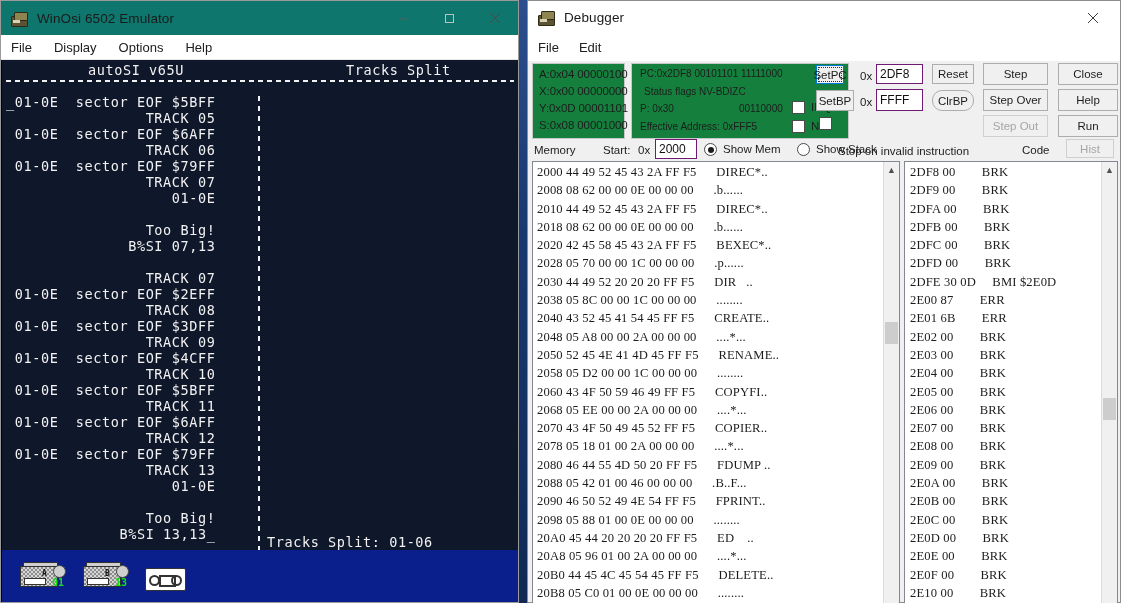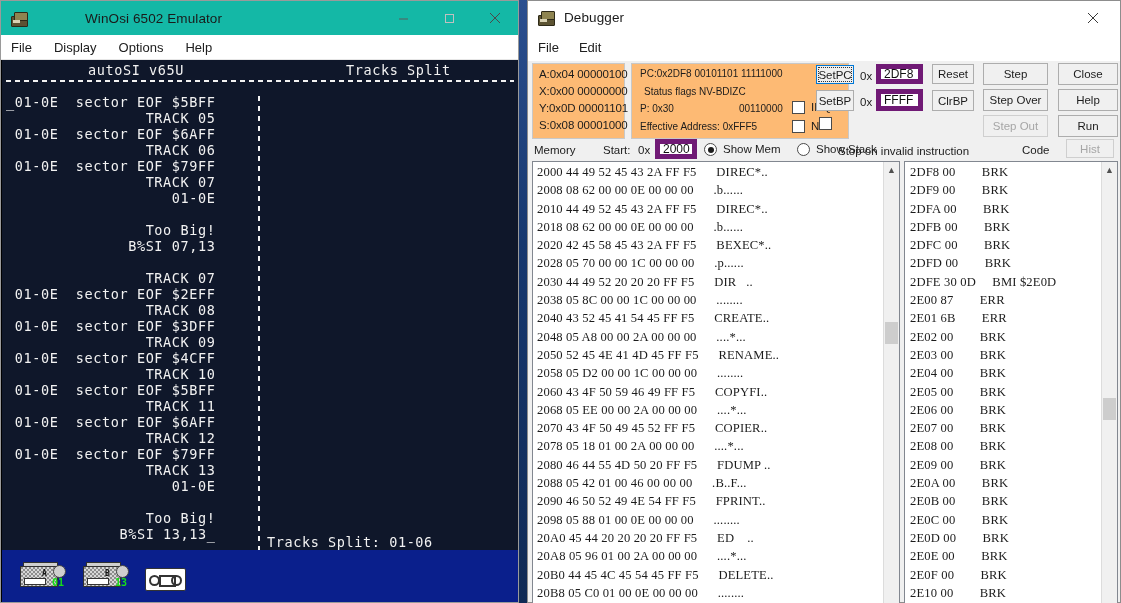--- a/index.html
+++ b/index.html
@@ -14,22 +14,22 @@
     content:"";position:absolute;left:0;top:0;width:1121px;height:603px;
     background:linear-gradient(180deg,#2b4f8f 0%,#17386f 40%,#102a55 100%);
   }
 
   
   .emu{
     position:absolute;left:0;top:0;width:519px;height:603px;
     background:#000;border:1px solid #9a9a9a;box-sizing:border-box;
   }
   .emu-title{
-    height:34px;background:#14b8a6;display:flex;align-items:center;
-    box-sizing:border-box;position:relative;gap:48px;
+    height:34px;background:#0f766e;display:flex;align-items:center;
+    box-sizing:border-box;position:relative;
   }
   .emu-ico{
     width:17px;height:15px;margin-left:10px;margin-right:9px;position:relative;flex:none;
   }
   .emu-ico .b1{position:absolute;left:0;top:5px;width:15px;height:9px;background:#5c5332;border:1px solid #2e2a18;border-radius:1px;}
   .emu-ico .b2{position:absolute;left:3px;top:1px;width:12px;height:7px;background:#8e8450;border:1px solid #2e2a18;border-radius:1px;}
   .emu-ico .b3{position:absolute;left:2px;top:9px;width:7px;height:3px;background:#d9d2b4;}
   .ttl-text{font-size:13.5px;color:#1a1a1a;letter-spacing:.1px;}
   .wbtns{position:absolute;right:0;top:0;height:34px;display:flex;}
   .wbtn{width:46px;height:34px;display:flex;align-items:center;justify-content:center;color:#4a4a4a;}
@@ -80,39 +80,39 @@
   
   .dbg{
     position:absolute;left:527px;top:0;width:594px;height:603px;
     background:#f0f0f0;border:1px solid #8d8d8d;box-sizing:border-box;
   }
   .dbg-title{height:33px;background:#fff;display:flex;align-items:center;position:relative;}
   .dbg-menu{height:27px;background:#fff;display:flex;align-items:center;padding-left:10px;box-sizing:border-box;}
   .dbg-menu .mi{font-size:13px;color:#202020;margin-right:20px;}
   .dbg-body{position:absolute;left:0;top:60px;right:0;bottom:0;background:#f0f0f0;}
 
-  .grp{position:absolute;border:1px solid #c8c8c8;background:#fdba74;box-sizing:border-box;}
+  .grp{position:absolute;border:1px solid #c8c8c8;background:#15803d;box-sizing:border-box;}
   .reg-grp{left:4px;top:2px;width:93px;height:76px;}
   .cpu-grp{left:103px;top:2px;width:218px;height:76px;}
   .regline{font-size:11.5px;color:#1c1c1c;position:absolute;left:6px;white-space:pre;letter-spacing:-0.1px;}
 
   .cpuline{font-size:10px;color:#1c1c1c;position:absolute;left:8px;white-space:pre;}
 
   .cbx{position:absolute;width:13px;height:13px;background:#fff;border:1px solid #4a4a4a;box-sizing:border-box;}
   .cbx-lbl{position:absolute;font-size:11.5px;color:#1c1c1c;}
 
   .btn{
     position:absolute;background:#f0f0f0;border:1px solid #adadad;box-sizing:border-box;
     font-size:11.5px;color:#1c1c1c;display:flex;align-items:center;justify-content:center;
     font-family:"Liberation Sans",sans-serif;
   }
   .btn.dis{color:#a6a6a6;border-color:#cfcfcf;background:#f0f0f0;}
   .btn.focus{border:1px solid #0078d7;outline:1px dotted #333;outline-offset:-3px;}
   .tf{
-    position:absolute;background:#fff;border:5px solid #701a75;box-sizing:border-box;
+    position:absolute;background:#fff;border:1px solid #701a75;box-sizing:border-box;
     font-size:12px;color:#111;display:flex;align-items:center;padding-left:3px;
     font-family:"Liberation Sans",sans-serif;
   }
   .lbl{position:absolute;font-size:11.5px;color:#1c1c1c;}
 
   .radio{position:absolute;width:13px;height:13px;border-radius:50%;background:#fff;border:1px solid #4a4a4a;box-sizing:border-box;}
   .radio.on:after{content:"";position:absolute;left:2.5px;top:2.5px;width:6px;height:6px;border-radius:50%;background:#1c1c1c;}
 
   .panel{
     position:absolute;background:#fff;border:1px solid #828790;box-sizing:border-box;overflow:hidden;
@@ -273,31 +273,31 @@
         <span class="cpuline" style="top:22px;left:12px;">Status flags NV-BDIZC</span>
         <span class="cpuline" style="top:39px;">P: 0x30</span>
         <span class="cpuline" style="top:39px;left:75px;padding-left:32px;">00110000</span>
         <span class="cpuline" style="top:57px;">Effective Address: 0xFFF5</span>
         <span class="cbx" style="left:160px;top:37px;"></span>
         <span class="cbx-lbl" style="left:179px;top:37px;">IRQ</span>
         <span class="cbx" style="left:160px;top:56px;"></span>
         <span class="cbx-lbl" style="left:179px;top:56px;">NMI</span>
       </div>
 
-      <div class="btn focus" style="left:288px;top:4px;width:38px;height:19px;">SetPC</div>
+      <div class="btn focus" style="left:288px;top:4px;width:28px;height:19px;">SetPC</div>
       <span class="lbl" style="left:332px;top:9px;">0x</span>
       <div class="tf" style="left:348px;top:3px;width:47px;height:20px;">2DF8</div>
       <div class="btn" style="left:404px;top:3px;width:42px;height:20px;">Reset</div>
       <div class="btn" style="left:455px;top:2px;width:65px;height:22px;">Step</div>
       <div class="btn" style="left:530px;top:2px;width:60px;height:22px;">Close</div>
 
       <div class="btn" style="left:288px;top:29px;width:38px;height:21px;">SetBP</div>
       <span class="lbl" style="left:332px;top:35px;">0x</span>
       <div class="tf" style="left:348px;top:28px;width:47px;height:22px;">FFFF</div>
-      <div class="btn" style="left:404px;top:29px;width:42px;height:21px;">ClrBP</div>
+      <div class="btn" style="left:404px;top:29px;width:42px;height:21px;border-radius:10px;">ClrBP</div>
       <div class="btn" style="left:455px;top:28px;width:65px;height:22px;">Step Over</div>
       <div class="btn" style="left:530px;top:28px;width:60px;height:22px;">Help</div>
 
       <span class="cbx" style="left:291px;top:56px;"></span>
       <span class="cbx-lbl" style="left:310px;top:56px;margin-top:28px;">Stop on invalid instruction</span>
       <div class="btn dis" style="left:455px;top:54px;width:65px;height:22px;">Step Out</div>
       <div class="btn" style="left:530px;top:54px;width:60px;height:22px;">Run</div>
 
       <span class="lbl" style="left:6px;top:83px;">Memory</span>
       <span class="lbl" style="left:75px;top:83px;">Start:</span>

